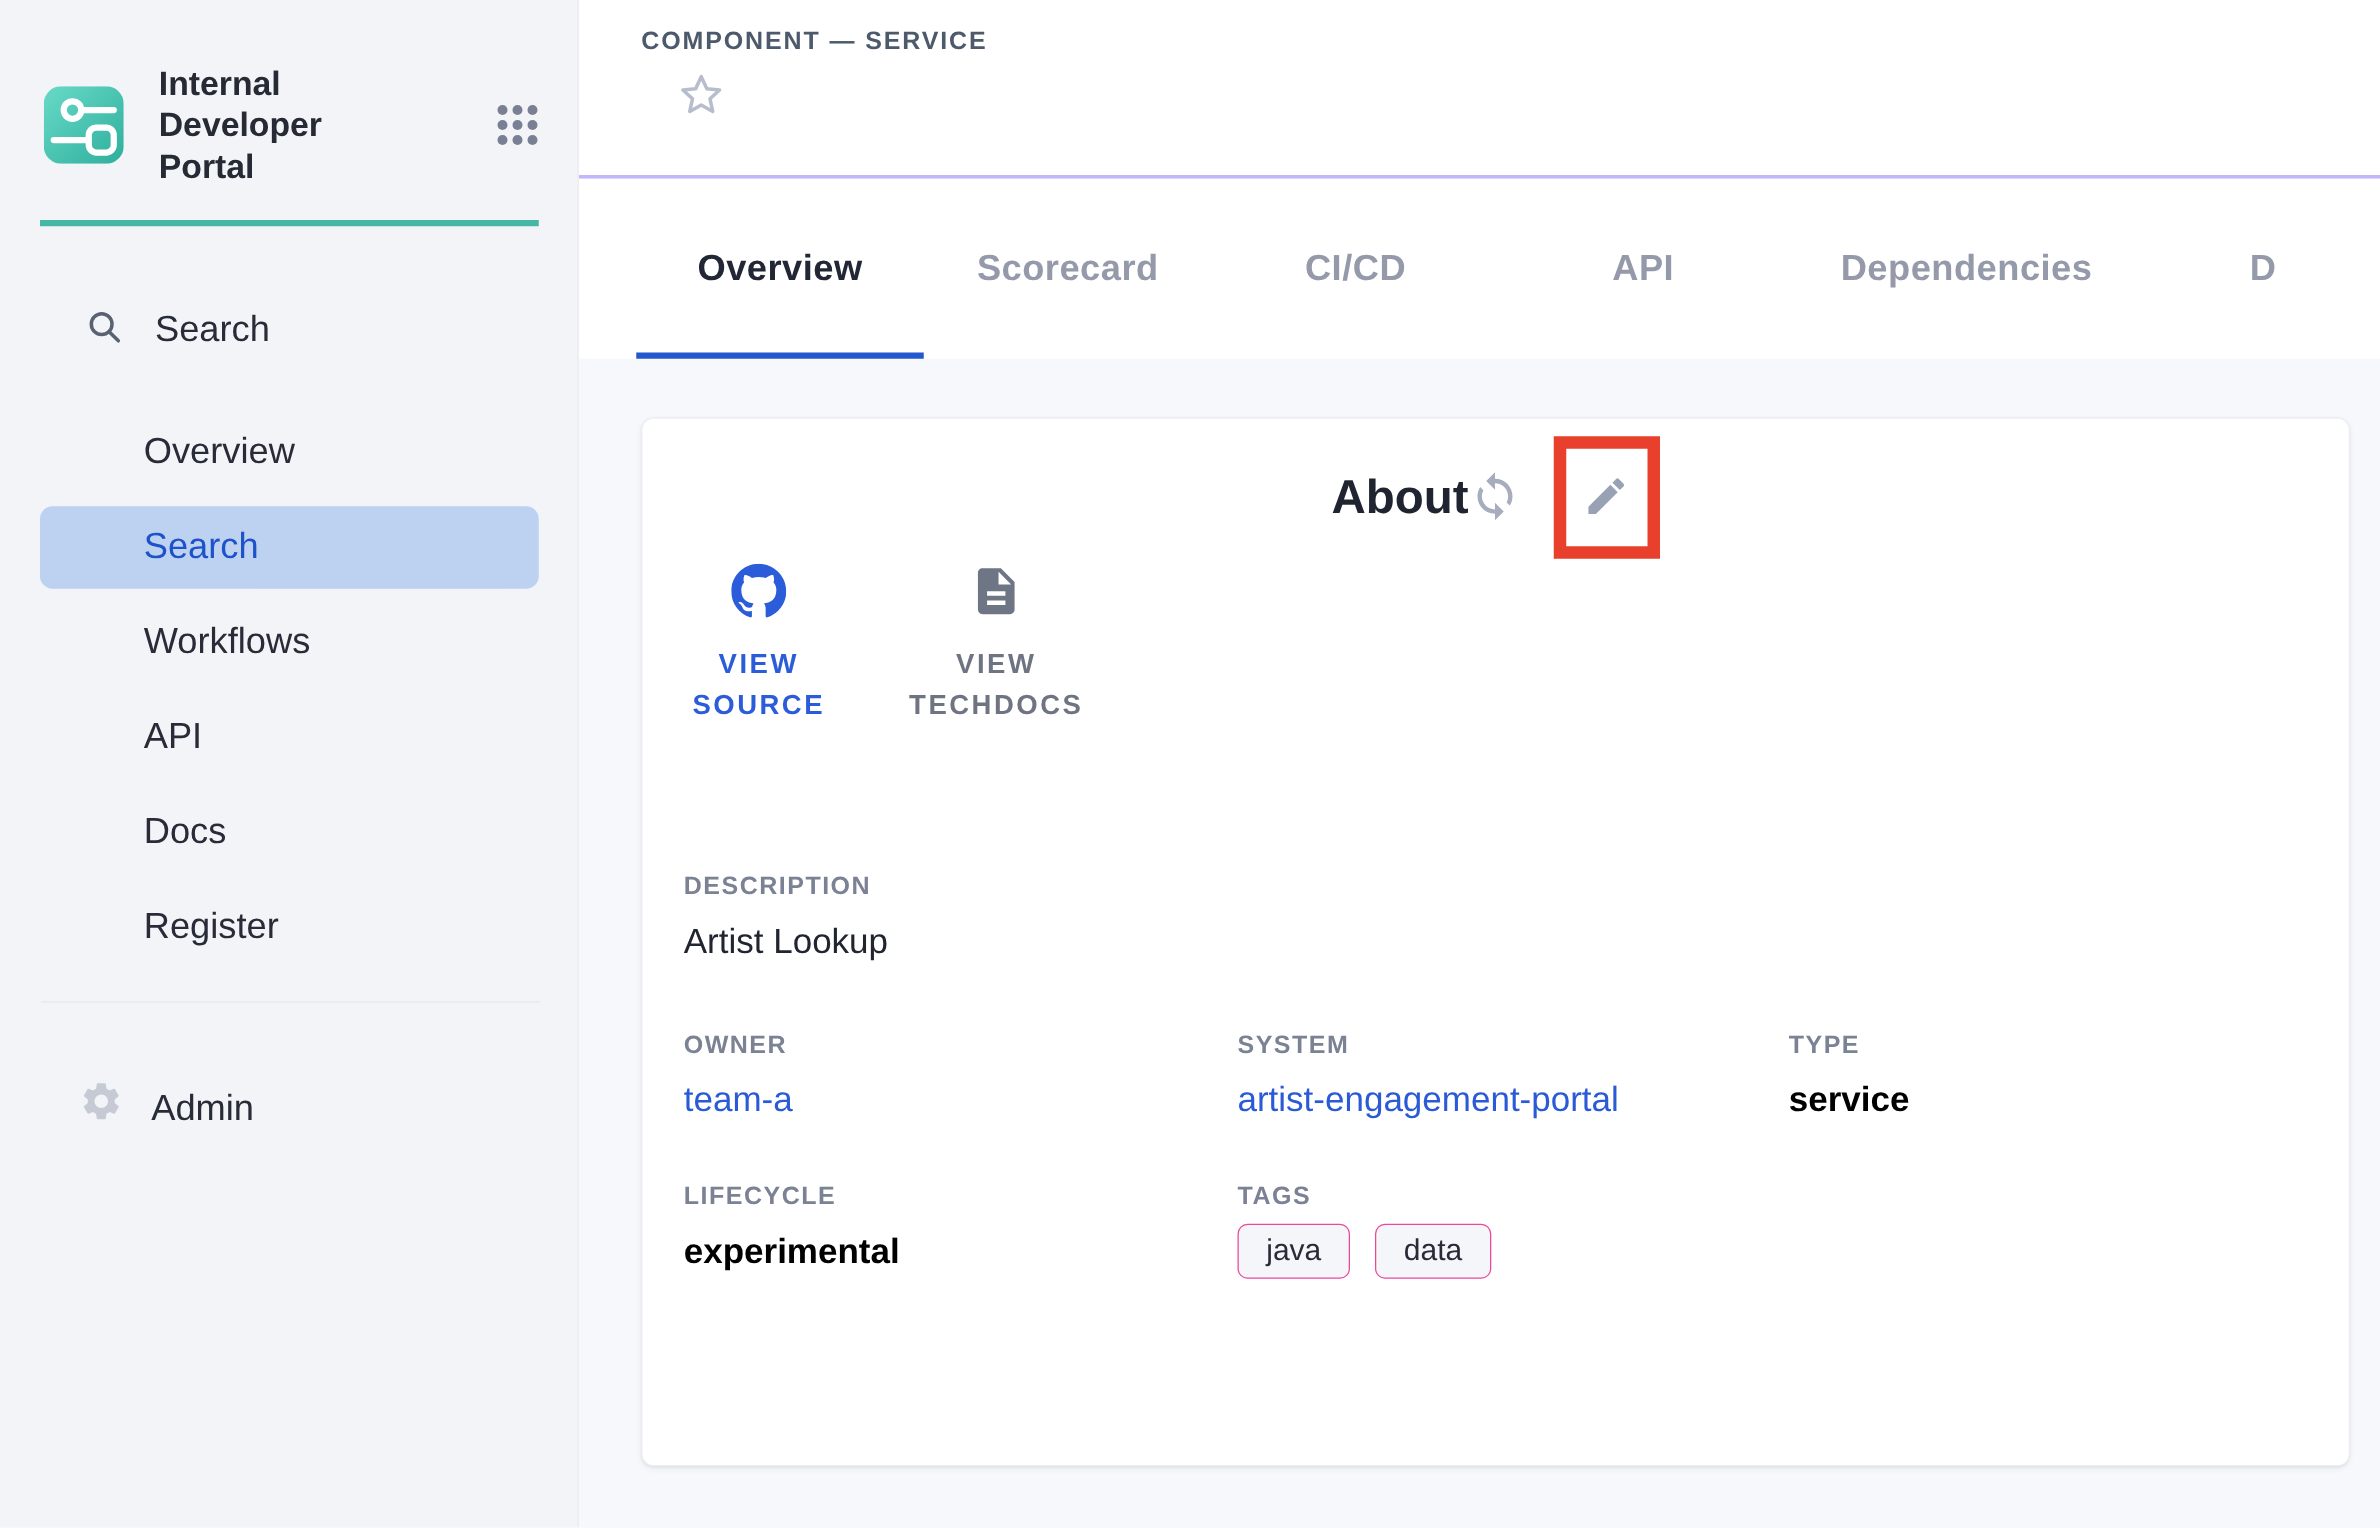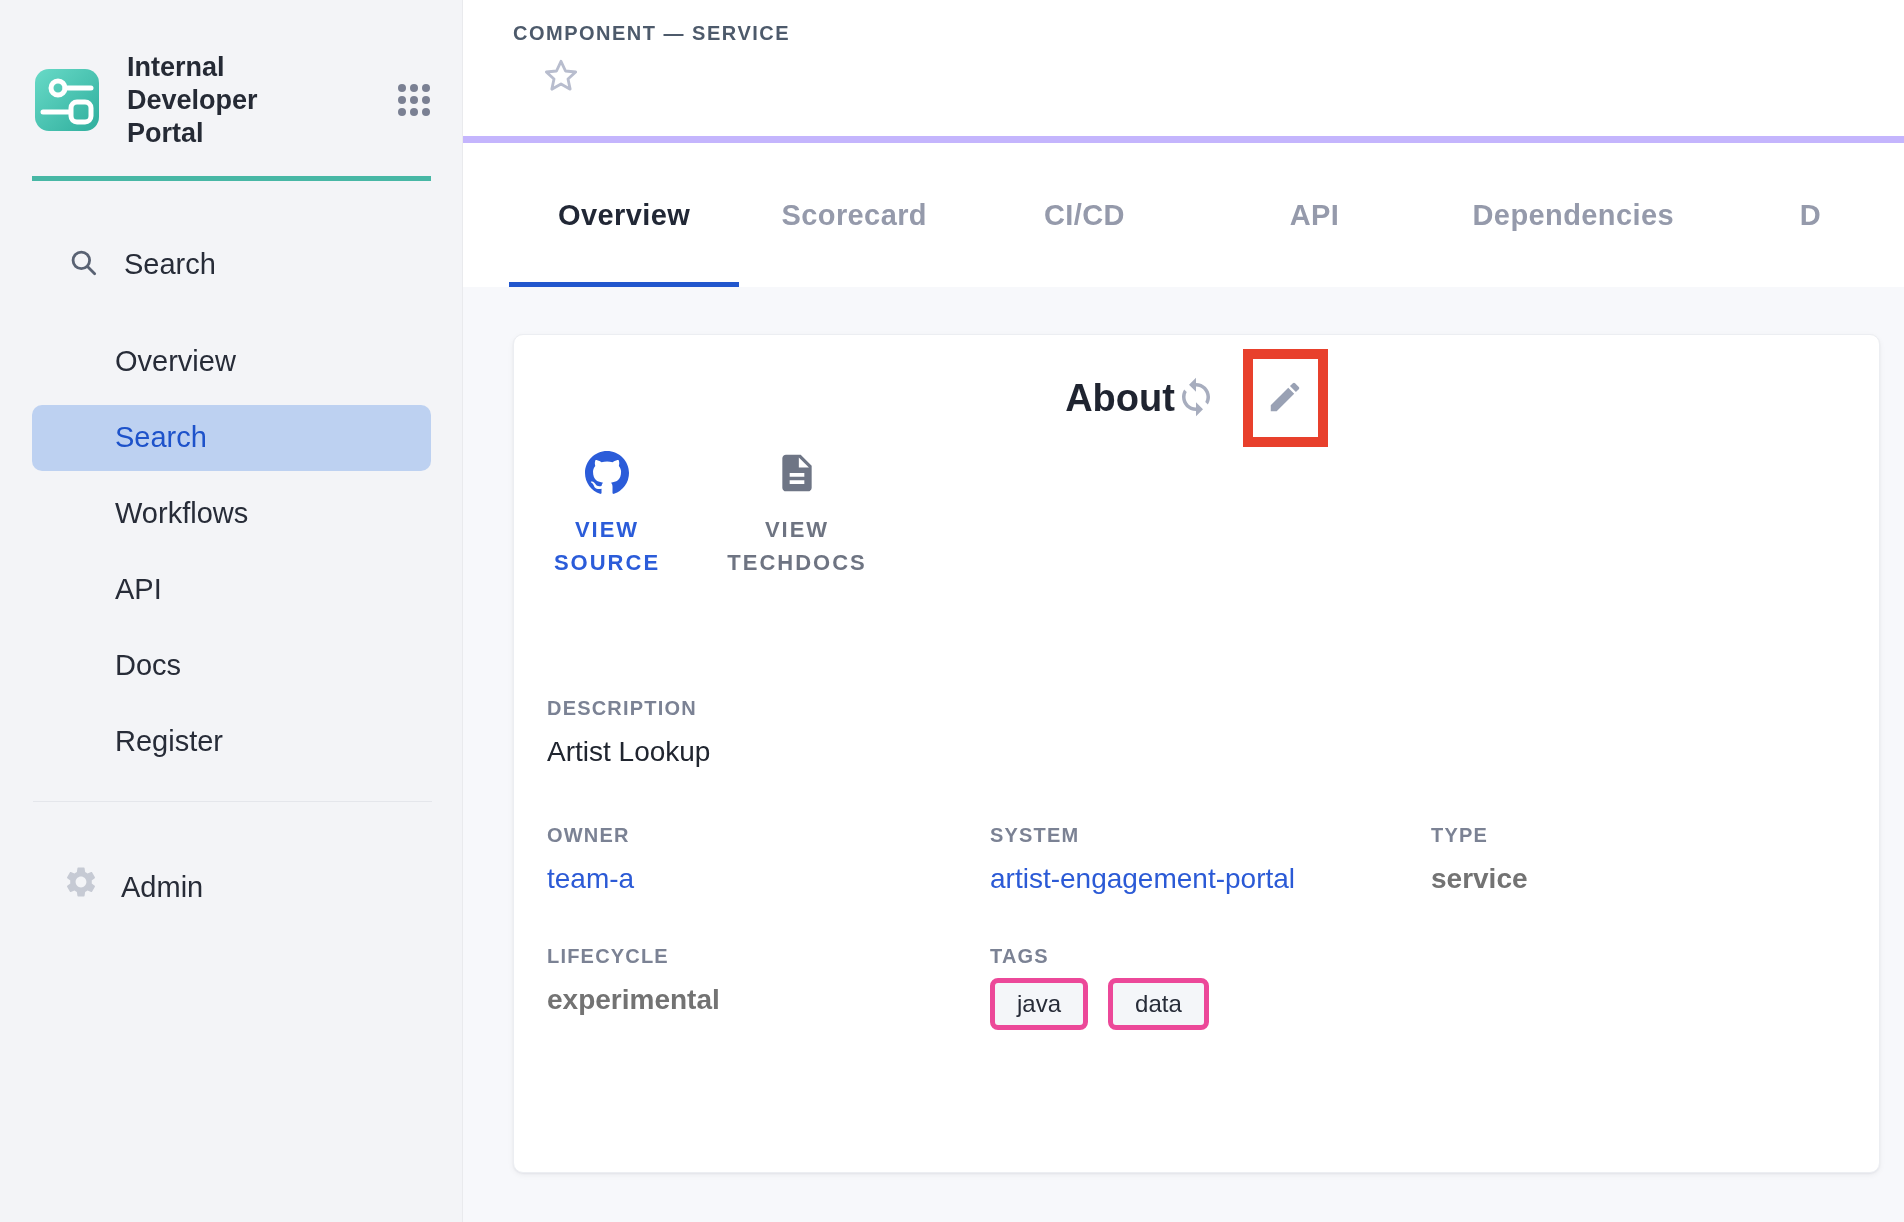--- a/index.html
+++ b/index.html
@@ -21,21 +21,21 @@
   .menu { margin-top:42px; }
   .menu-item { display:flex; align-items:center; height:66px; margin:10px 31px 0 32px; padding-left:83px; border-radius:10px; font-size:29px; color:#272c38; cursor:pointer; }
   .menu-item:first-child { margin-top:0; }
   .menu-item.active { background:#bdd1f1; color:#1d52ca; }
   .menu-divider { height:1px; background:#e4e6eb; margin:26px 30px 0 33px; }
   .admin-row { display:flex; align-items:flex-end; margin:42px 31px 0 32px; padding-left:31px; height:60px; cursor:pointer; }
   .admin-row .label { margin-left:22px; font-size:29px; color:#272c38; }
 
   
   .main { flex:1; display:flex; flex-direction:column; overflow:hidden; background:#ffffff; }
-  .page-header { padding:22px 0 0 50px; height:143px; border-bottom:7px solid #c4b5fd; background:#fff; }
+  .page-header { padding:22px 0 0 50px; height:143px; border-bottom:3px solid #c4b5fd; background:#fff; }
   .breadcrumb { font-size:20px; font-weight:600; letter-spacing:1.5px; color:#4d5a6b; }
   .title-row { display:flex; align-items:center; margin-top:10px; }
   .page-title { font-size:44px; font-weight:700; color:#1b212e; letter-spacing:0.2px; }
   .star-btn { background:none; border:none; cursor:pointer; margin-left:26px; width:44px; height:44px; display:flex; align-items:center; justify-content:center; }
 
   .tabs-row { height:144px; background:#fff; display:flex; align-items:stretch; padding-left:46px; }
   .tab { display:flex; align-items:center; justify-content:center; font-size:29px; font-weight:600; letter-spacing:0.4px; color:#959aab; position:relative; cursor:pointer; }
   .tab.w1 { width:246px; } .tab.w2 { width:307px; } .tab.w3 { width:200px; }
   .tab.active { color:#212735; }
   .tab.active::after { content:""; position:absolute; left:0; bottom:0; width:100%; height:5px; background:#2257cd; }
@@ -50,28 +50,28 @@
   .highlight-box { border:10px solid #e8402c; background:#fff; width:85px; height:98px; display:flex; align-items:center; justify-content:center; }
 
   .links-row { display:flex; gap:70px; margin-top:4px; }
   .link-block { width:120px; display:flex; flex-direction:column; align-items:center; text-decoration:none; cursor:pointer; }
   .link-label { margin-top:14px; font-size:22px; font-weight:700; letter-spacing:2px; line-height:33px; text-align:center; }
   .link-block.source .link-label { color:#2b5cd9; }
   .link-block.techdocs .link-label { color:#6e7482; }
 
   .field-label { font-size:20px; font-weight:700; letter-spacing:1.2px; color:#7b8294; }
   .field-value { margin-top:14px; font-size:28px; line-height:36px; color:#20252f; }
-  .field-value.bold { font-weight:700; color:#737373; }
+  .field-value.bold { font-weight:700; color:#000000; }
   .field-value.link { color:#2b5ad6; cursor:pointer; text-decoration:none; display:inline-block; }
 
   .desc-section { margin-top:118px; }
   .fields-grid { display:grid; grid-template-columns:443px 441px 1fr; margin-top:54px; }
   .fields-grid.row2 { margin-top:48px; grid-template-columns:443px 1fr; }
   .chips { display:flex; gap:20px; margin-top:10px; }
-  .chip { background:#f4f6f9; border:5px solid #ec4899; border-radius:8px; padding:6px 22px; font-size:24px; color:#272c38; line-height:30px; cursor:pointer; }
+  .chip { background:#f4f6f9; border:1px solid #ec4899; border-radius:8px; padding:6px 22px; font-size:24px; color:#272c38; line-height:30px; cursor:pointer; }
 </style>
 </head>
 <body>
 
 <div class="app">
 
   <aside class="sidebar">
     <div class="logo-row">
       <span class="logo-badge">
         <svg width="64" height="62" viewBox="0 0 64 62">

